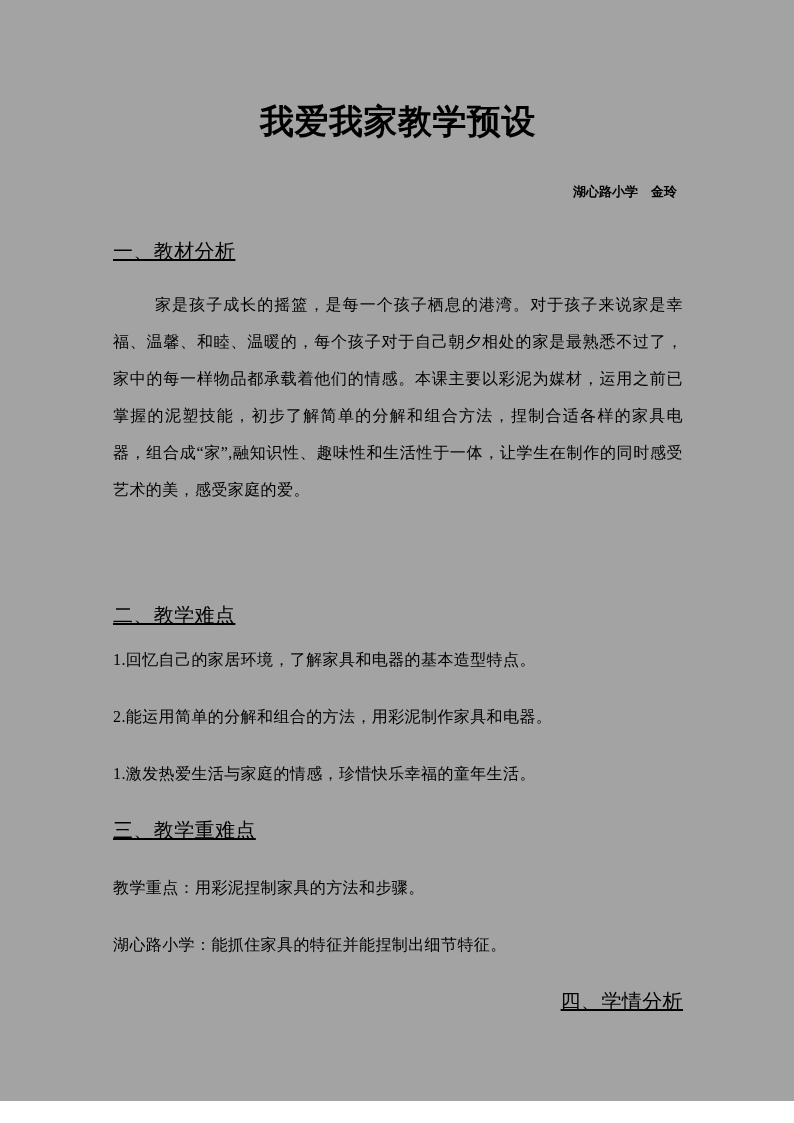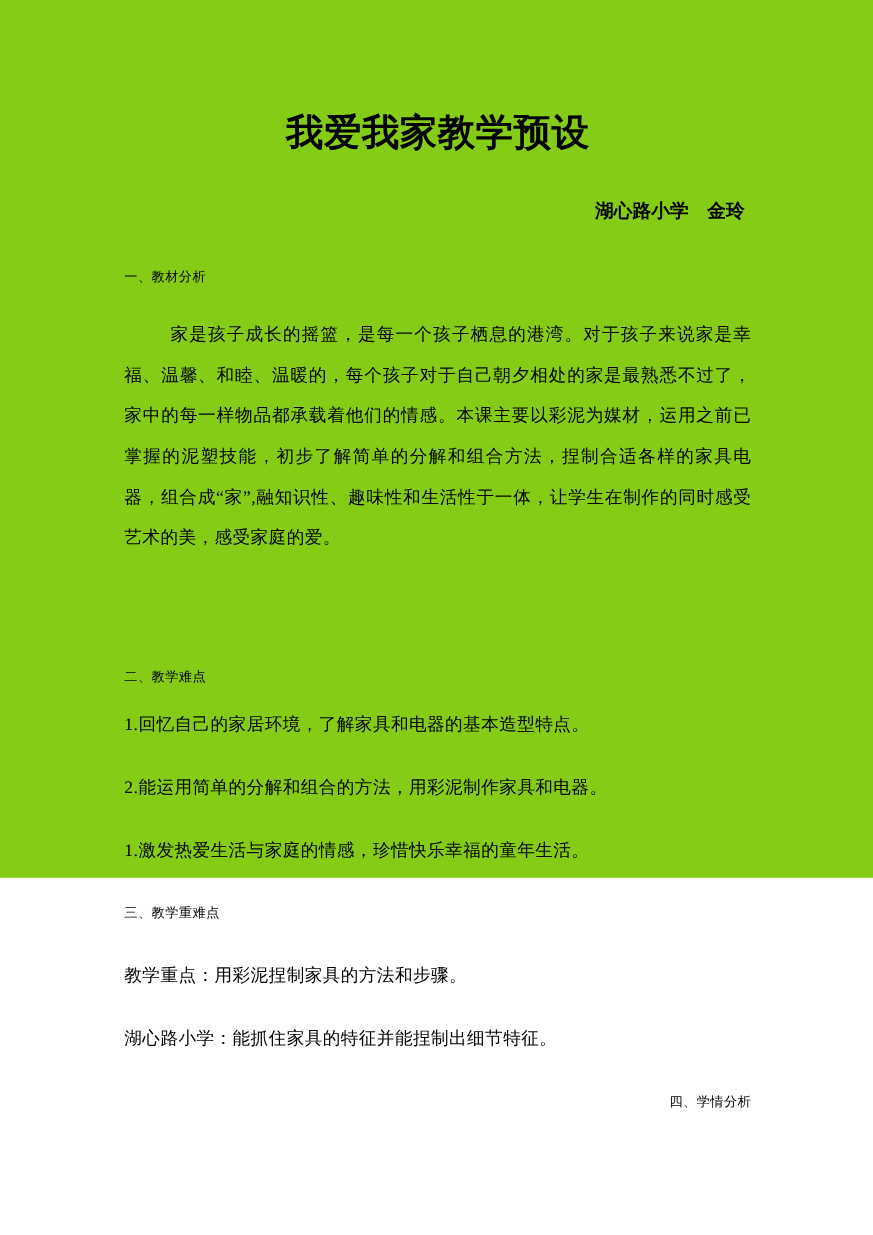--- a/index.html
+++ b/index.html
@@ -15,22 +15,22 @@
     font-family: "Liberation Serif", "DejaVu Serif", serif;
     color: #000000;
     -webkit-font-smoothing: none;
   }
 
   .page {
     position: absolute;
     left: 0;
     top: 0;
     width: 794px;
-    height: 798px;
-    background: #84cc16;
+    height: 1101px;
+    background: #a3a3a3;
     box-sizing: border-box;
   }
 
   .content {
     position: absolute;
     left: 113px;
     top: 0;
     width: 570px;
   }
 
@@ -53,42 +53,43 @@
 
   
   .byline {
     position: absolute;
     left: 0;
     top: 180px;
     width: 570px;
     text-align: right;
     font-family: "DejaVu Sans", "Liberation Sans", sans-serif;
     font-weight: bold;
-    font-size: 17px;
+    font-size: 13px;
     line-height: 24px;
     padding-right: 6px;
     box-sizing: border-box;
     white-space: pre;
   }
 
   
   .block {
     position: absolute;
     left: 0;
     width: 570px;
     font-family: Liberation Serif, serif;
     font-size: 16px;
     line-height: 37px;
     letter-spacing: 0.4px;
   }
 
   .section-heading {
     font-family: "DejaVu Serif", "Liberation Serif", serif;
-    font-size: 12px;
+    font-size: 20px;
     letter-spacing: 0.4px;
+    text-decoration: underline;
   }
 
   .para {
     text-align: justify;
     text-justify: inter-character;
     text-indent: 42px;
     word-break: break-all;
   }
 
   .line-item {

